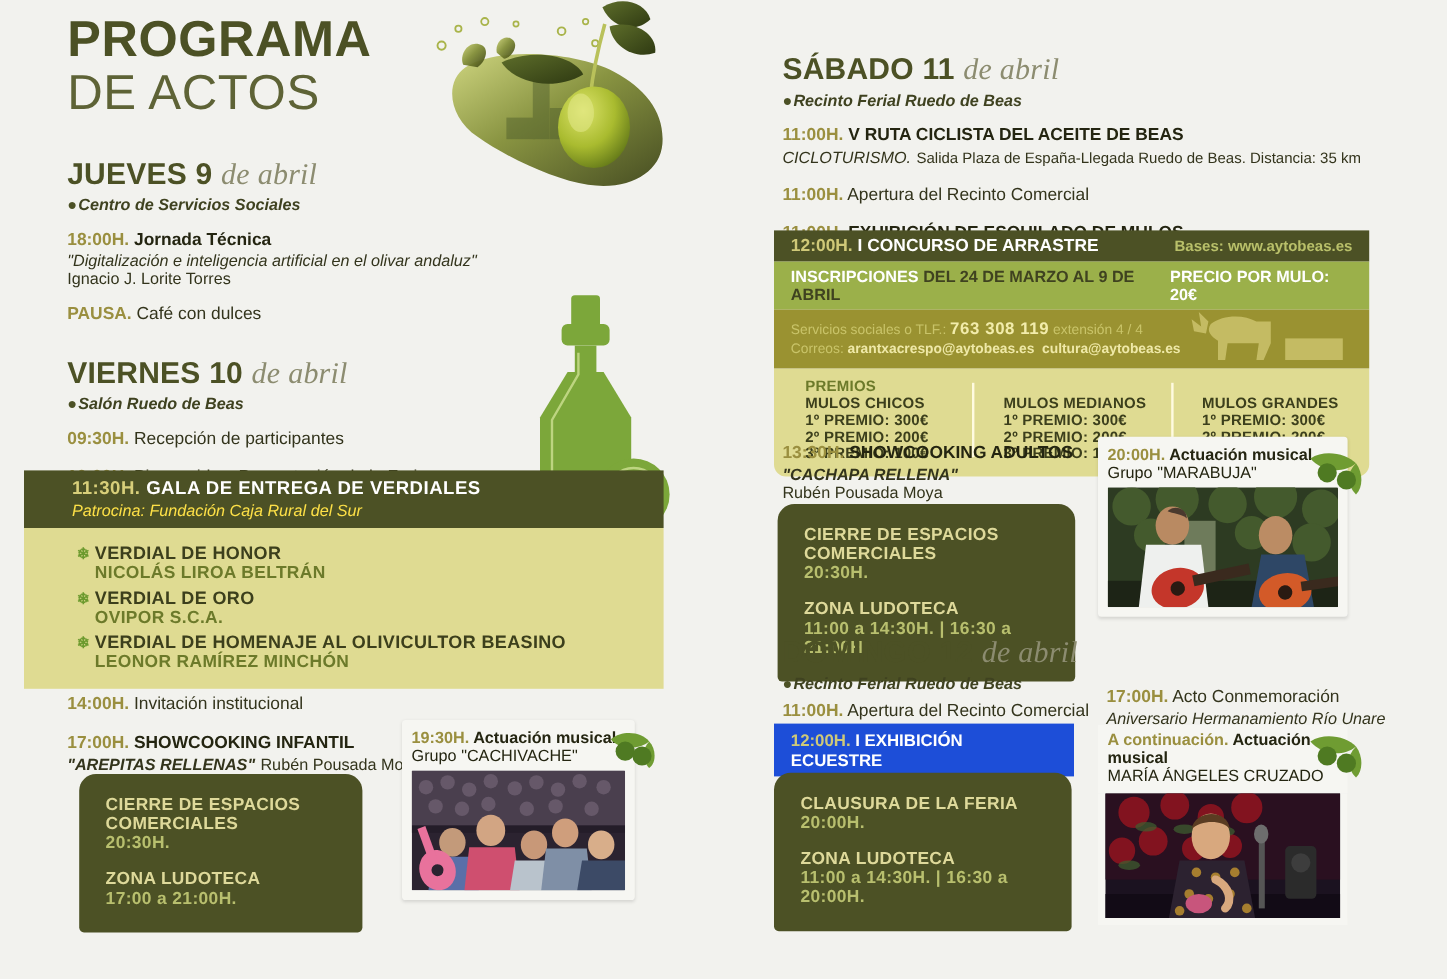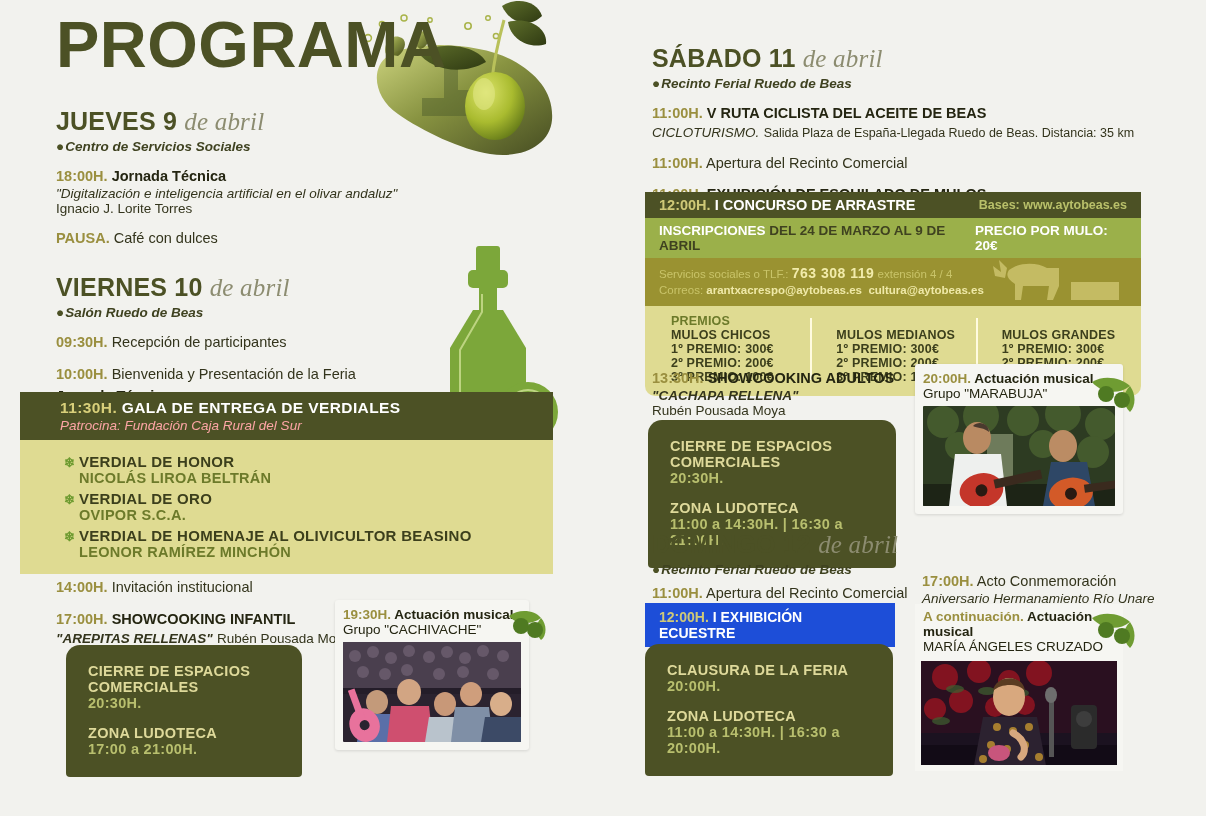--- a/index.html
+++ b/index.html
@@ -25,31 +25,31 @@
   .b { font-weight: bold; color: #242511; }
   .sub-it { font-style: italic; font-size: 13.5px; color: #33341c; }
   .sub { font-size: 13.5px; color: #33341c; }
   .entry { margin-top: 13px; }
 
   
   .col-left  { position: absolute; left: 56px;  top: 0;  width: 520px; }
   .col-right { position: absolute; left: 652px; top: 44px; width: 500px; }
 
   
-  .prog1 { font-size: 65px; font-weight: bold; color: #4c5125; letter-spacing: .5px; line-height: 1.0; }
+  .prog1 { font-size: 42px; font-weight: bold; color: #4c5125; letter-spacing: .5px; line-height: 1.0; }
   .prog2 { font-size: 41px; font-weight: normal; color: #5e6336; letter-spacing: .5px; line-height: 1.15; }
 
   
   .gala-wrap { position: absolute; left: 20px; top: 392px; width: 533px; }
   .gala-head {
     background: #4c5125; color: #fff; padding: 7px 0 7px 40px; position: relative; z-index: 3;
   }
   .gala-head .h1 { font-size: 15.5px; font-weight: bold; letter-spacing: .4px; }
   .gala-head .h1 .t { color: #d8cf7a; }
-  .gala-head .h2 { font-size: 13.5px; font-style: italic; color: #fca5a5; margin-top: 1px; }
+  .gala-head .h2 { font-size: 13.5px; font-style: italic; color: #fde047; margin-top: 1px; }
   .gala-body { background: #dfdb92; padding: 9px 0 14px 44px; position: relative; z-index: 3; }
   .gala-item { font-size: 15px; font-weight: bold; color: #3c3f1c; letter-spacing: .3px; margin-top: 4px; }
   .gala-name { font-size: 14.5px; font-weight: bold; color: #6c7a2a; letter-spacing: .3px; }
   .leaf-ico { display:inline-block; width: 15px; color:#6c9a2e; font-size: 13px; }
 
   
   .dbox { background: #4c5125; border-radius: 14px 14px 4px 4px; padding: 18px 22px 20px 22px; }
   .dbox .ttl { color: #ded99a; font-size: 14.5px; font-weight: bold; letter-spacing: .3px; }
   .dbox .val { color: #b8bf6e; font-size: 14.5px; font-weight: bold; letter-spacing: .3px; }
   .dbox .gap { height: 14px; }
@@ -166,20 +166,21 @@
     <circle cx="70" cy="88" r="18" fill="#8bb84a"></circle>
     <circle cx="28" cy="54" r="4" fill="#e6eec4"></circle>
     <circle cx="16" cy="86" r="5" fill="#e6eec4"></circle>
     <circle cx="64" cy="80" r="4" fill="#e6eec4"></circle>
   </svg>
 
   <div class="col-left">
 
     <div style="padding-top:12px;">
       <div class="prog1">PROGRAMA</div>
+      <div class="prog2">DE ACTOS</div>
     </div>
 
     <div style="margin-top:30px;">
       <div class="daytitle">
         <span>JUEVES 9</span>
         <span class="it">de abril</span>
       </div>
       <div class="venue">
         <span class="pin">●</span><span>Centro de Servicios Sociales</span>
       </div>

